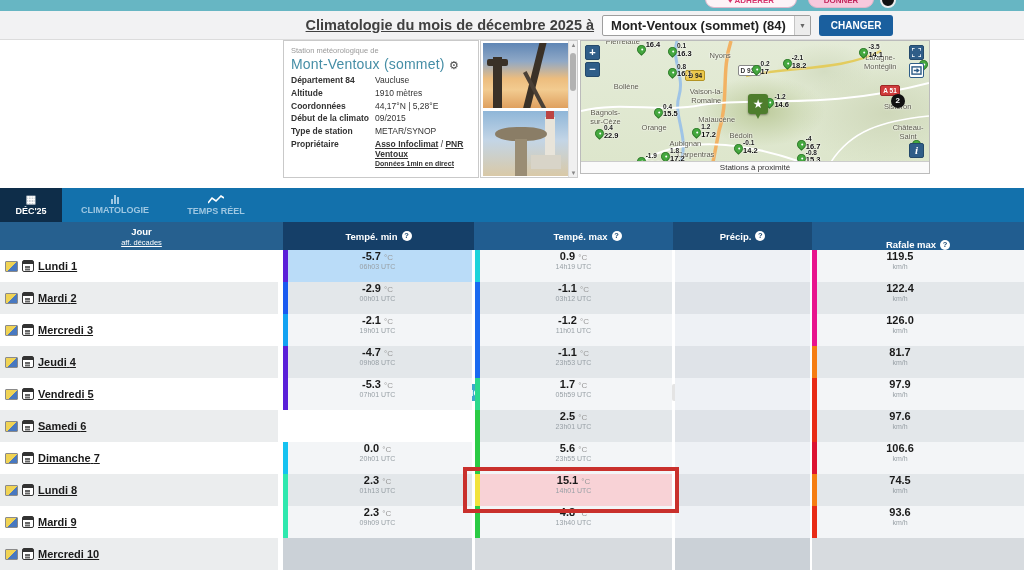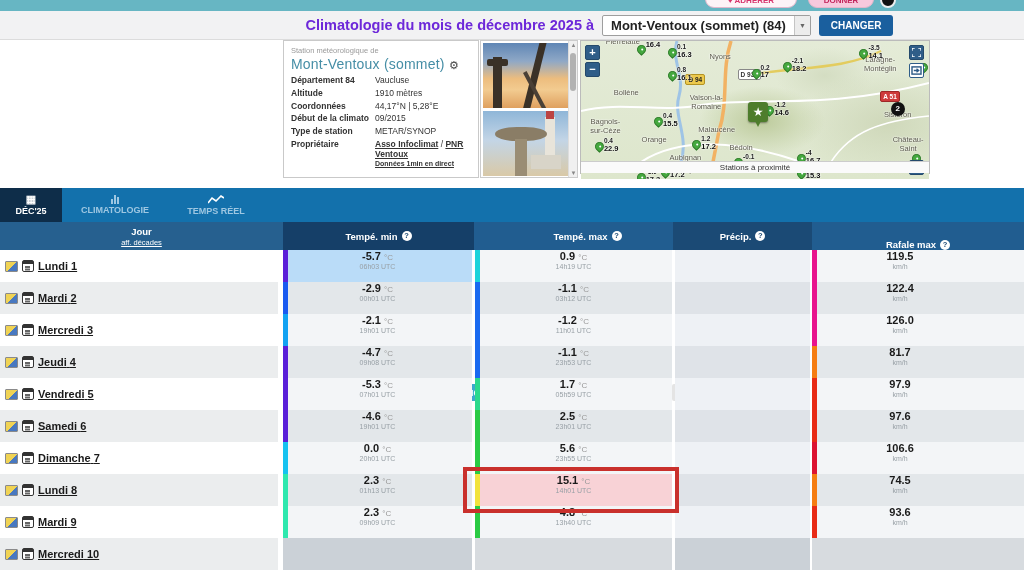--- a/index.html
+++ b/index.html
@@ -12,21 +12,21 @@
           display:flex; align-items:flex-end; justify-content:center; padding-bottom:2px; border:1px solid #e3b8cc; }
   .pill.adherer { left:705px; width:92px; background:#fdf3f7; color:#d6336c; }
   .pill.donner  { left:808px; width:66px; background:#f7c9dd; color:#c2255c; }
   .dark-circle { position:absolute; top:-8px; left:880px; width:16px; height:16px; border-radius:50%;
                  background:#111; border:2px solid #eee; }
 
   
   .pagehead { position:absolute; left:0; top:11px; width:1024px; height:29px; background:#f2f2f3;
               border-bottom:1px solid #dcdcdc; display:flex; align-items:center; justify-content:center;
               padding-left:175px; gap:8px; }
-  .pagehead .title { font-size:14.5px; font-weight:bold; color:#6d28d9; }
+  .pagehead .title { font-size:14.5px; font-weight:bold; color:#404040;text-decoration:underline; }
   .sel { display:flex; align-items:stretch; height:21px; background:#fff; border:1px solid #9e9e9e; border-radius:2px; cursor:pointer; }
   .sel .sel-text { font-size:13px; font-weight:bold; color:#222; padding:2px 8px 0 8px; }
   .sel .sel-arrow { width:16px; background:#ececec; border-left:1px solid #c4c4c4; color:#666; font-size:7px;
                     display:flex; align-items:center; justify-content:center; }
   .btn-changer { height:21px; background:#1a5f9e; color:#fff; font-size:10px; font-weight:bold;
                  border:none; border-radius:3px; padding:0 12px; cursor:pointer; }
 
   
   .card { position:absolute; left:283px; top:40px; width:196px; height:138px; background:#fff;
           border:1px solid #c9c9c9; padding:5px 7px; }
@@ -55,21 +55,21 @@
   .p2-twr   { left:62px; top:6px; width:10px; height:48px; background:#e8e4da; }
   .p2-twr-top{ left:63px; top:0; width:8px; height:8px; background:#b44; }
   .p2-bld   { left:48px; top:44px; width:30px; height:14px; background:#d8d4c8; }
   .scrollcol { position:absolute; right:0; top:0; width:9px; height:136px; background:#f0f0f0; border-left:1px solid #ddd; }
   .scrollcol .arr { position:absolute; left:0; width:9px; font-size:6px; color:#888; text-align:center; cursor:pointer; }
   .scrollcol .arr.up { top:1px; } .scrollcol .arr.dn { bottom:1px; }
   .scrollcol .thumb { position:absolute; left:1px; top:12px; width:6px; height:38px; background:#b2b2b2; border-radius:3px; cursor:pointer; }
 
   
   .mapbox { position:absolute; left:580px; top:40px; width:350px; height:134px; border:1px solid #bbb; background:#fff; }
-  .map { position:absolute; left:0; top:0; width:348px; height:138px; overflow:hidden; cursor:grab;
+  .map { position:absolute; left:0; top:0; width:348px; height:121px; overflow:hidden; cursor:grab;
          background:
            radial-gradient(90px 50px at 52% 58%, #bdcb9c 0%, rgba(189,203,156,0) 70%),
            radial-gradient(120px 70px at 88% 60%, #cfd8ba 0%, rgba(207,216,186,0) 75%),
            radial-gradient(70px 40px at 70% 25%, #d4ddc2 0%, rgba(212,221,194,0) 70%),
            linear-gradient(#e4ebd7, #dde6cc); }
   .map svg.roads { position:absolute; left:0; top:0; }
   .town { position:absolute; font-size:7.5px; color:#5a594b; text-shadow:0 0 2px #fff, 0 0 2px #fff; white-space:pre-line; text-align:center; transform:translate(-50%,0); }
   .marker { position:absolute; }
   .marker .pin { position:absolute; left:0; top:0; width:9px; height:9px; background:#44a83e; border:1px solid #2d7a28;
                  border-radius:50% 50% 50% 0; transform:rotate(-45deg); cursor:pointer; }
@@ -578,25 +578,20 @@
       <div class="l1"><span class="v">97.9</span></div>
       <div class="l2">km/h</div>
     </div>
   </div>
       <div class="row even">
     <div class="cell c-day">
       <span class="ic-photo"></span>
       <span class="ic-cal"></span>
       <a class="day-link"><span class="dayname">Samedi</span>&nbsp;<span class="daynum">6</span></a>
     </div>
-    <div class="cell c-tmin">
-      <span class="bar" style="background: rgb(90, 31, 216);"></span>
-      <div class="l1"><span class="v">-4.6</span> <span class="unit">°C</span></div>
-      <div class="l2">19h01 UTC</div>
-    </div>
     <div class="cell c-tmax">
       <span class="bar" style="background: rgb(43, 203, 68);"></span>
       <div class="l1"><span class="v">2.5</span> <span class="unit">°C</span></div>
       <div class="l2">23h01 UTC</div>
     </div>
     <div class="cell c-prec"></div>
     <div class="cell c-raf">
       <span class="bar" style="background: rgb(232, 43, 22);"></span>
       <div class="l1"><span class="v">97.6</span></div>
       <div class="l2">km/h</div>

